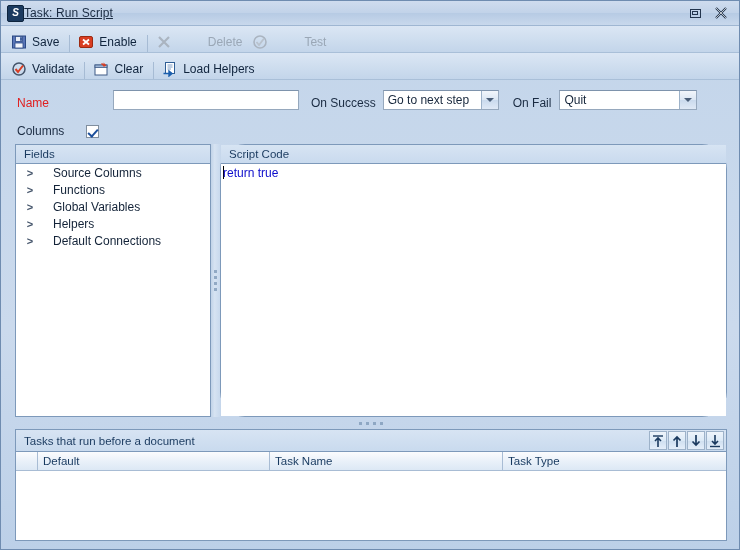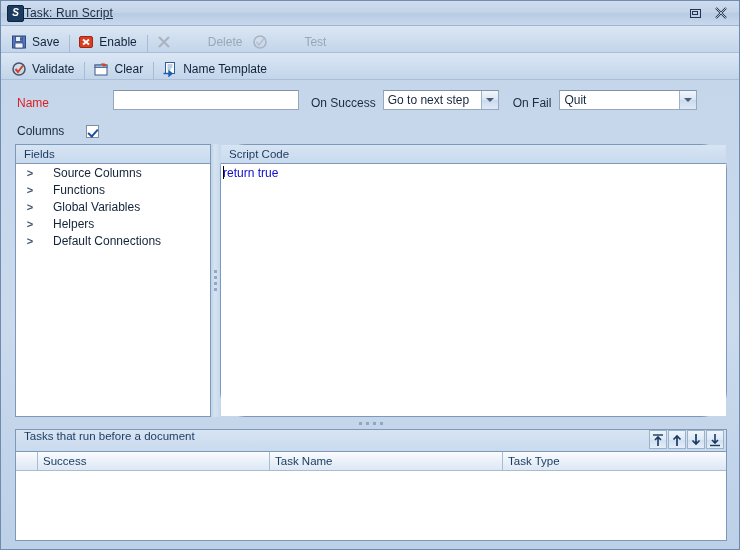--- a/index.html
+++ b/index.html
@@ -309,21 +309,21 @@
     flex-direction: column;
     border: 1px solid #7d99ba;
     background: #ffffff;
     box-sizing: border-box;
     min-height: 0;
   }
   .bottom-header {
     height: 21px;
     min-height: 21px;
     display: flex;
-    align-items: flex-start;
+    align-items: center;
     padding-left: 8px;
     font-size: 11.5px;
     color: #1a3a5f;
     background: linear-gradient(to bottom, #d7e4f3 0%, #c9daee 100%);
     border-bottom: 1px solid #7d99ba;
   }
   .move-btns {
     margin-left: auto;
     display: flex;
     padding-right: 2px;
@@ -441,21 +441,21 @@
       </svg>
       <span>Clear</span>
     </div>
     <div class="tb-sep"></div>
     <div class="tb-item">
       <svg class="ico" viewBox="0 0 16 16">
         <rect x="3.5" y="1.5" width="9" height="11" fill="#ffffff" stroke="#2f5e95" stroke-width="1"></rect>
         <path d="M5.5 4 H10.5 M5.5 6 H10.5 M5.5 8 H9" stroke="#6f93c0" stroke-width="0.9"></path>
         <path d="M1.5 12.5 H9 M7 10 L10 12.5 L7 15 Z" stroke="#1b5fae" stroke-width="1.4" fill="#1b5fae"></path>
       </svg>
-      <span>Name Template</span>
+      <span>Load Helpers</span>
     </div>
   </div>
 
   <div class="form-area">
     <div class="form-row">
       <span class="lbl required name-label">Name</span>
       <input class="txtbox name-input" type="text" value="" style="">
       <span class="lbl onsuccess-label">On Success</span>
       <div class="combo combo-success">
         <span class="cval">Go to next step</span>
@@ -556,21 +556,21 @@
           <svg class="ico" viewBox="0 0 16 16">
             <path d="M8 2 V11 M5 8 L8 11 L11 8" stroke="#1b3a5f" stroke-width="1.6" fill="none"></path>
             <path d="M3 13.5 H13" stroke="#1b3a5f" stroke-width="1.4"></path>
           </svg>
         </span>
       </span>
     </div>
     <div class="grid">
       <div class="grid-head">
         <span class="gh rowsel"></span>
-        <span class="gh c-seq">Success</span>
+        <span class="gh c-seq">Default</span>
         <span class="gh c-name">Task Name</span>
         <span class="gh c-type">Task Type</span>
       </div>
       <div class="grid-body"></div>
     </div>
   </div>
 
 </div>
 
 </body></html>

